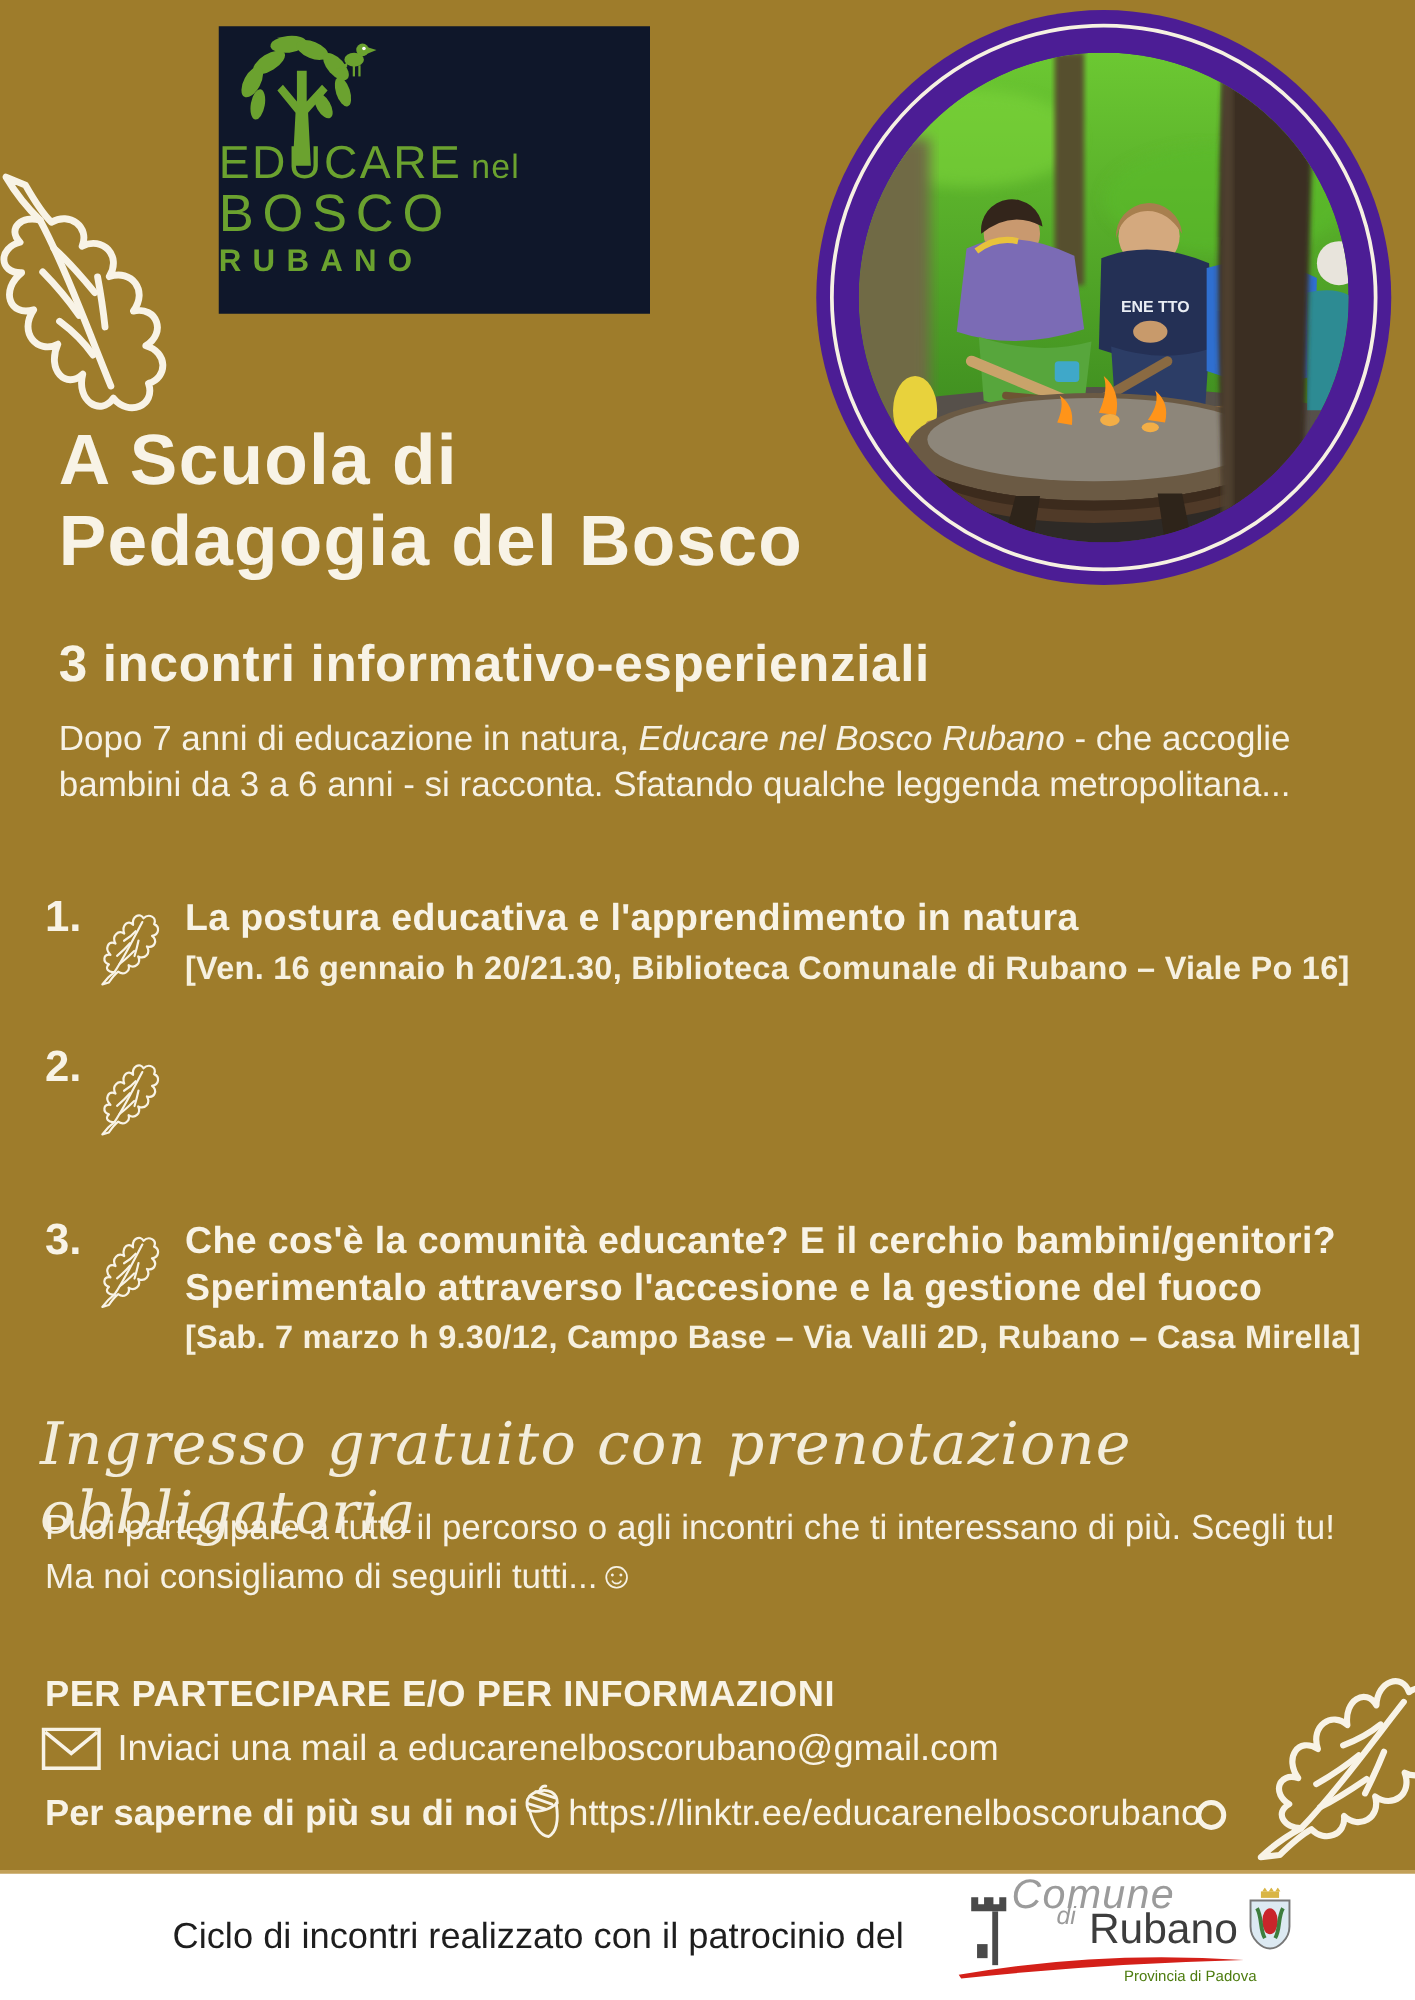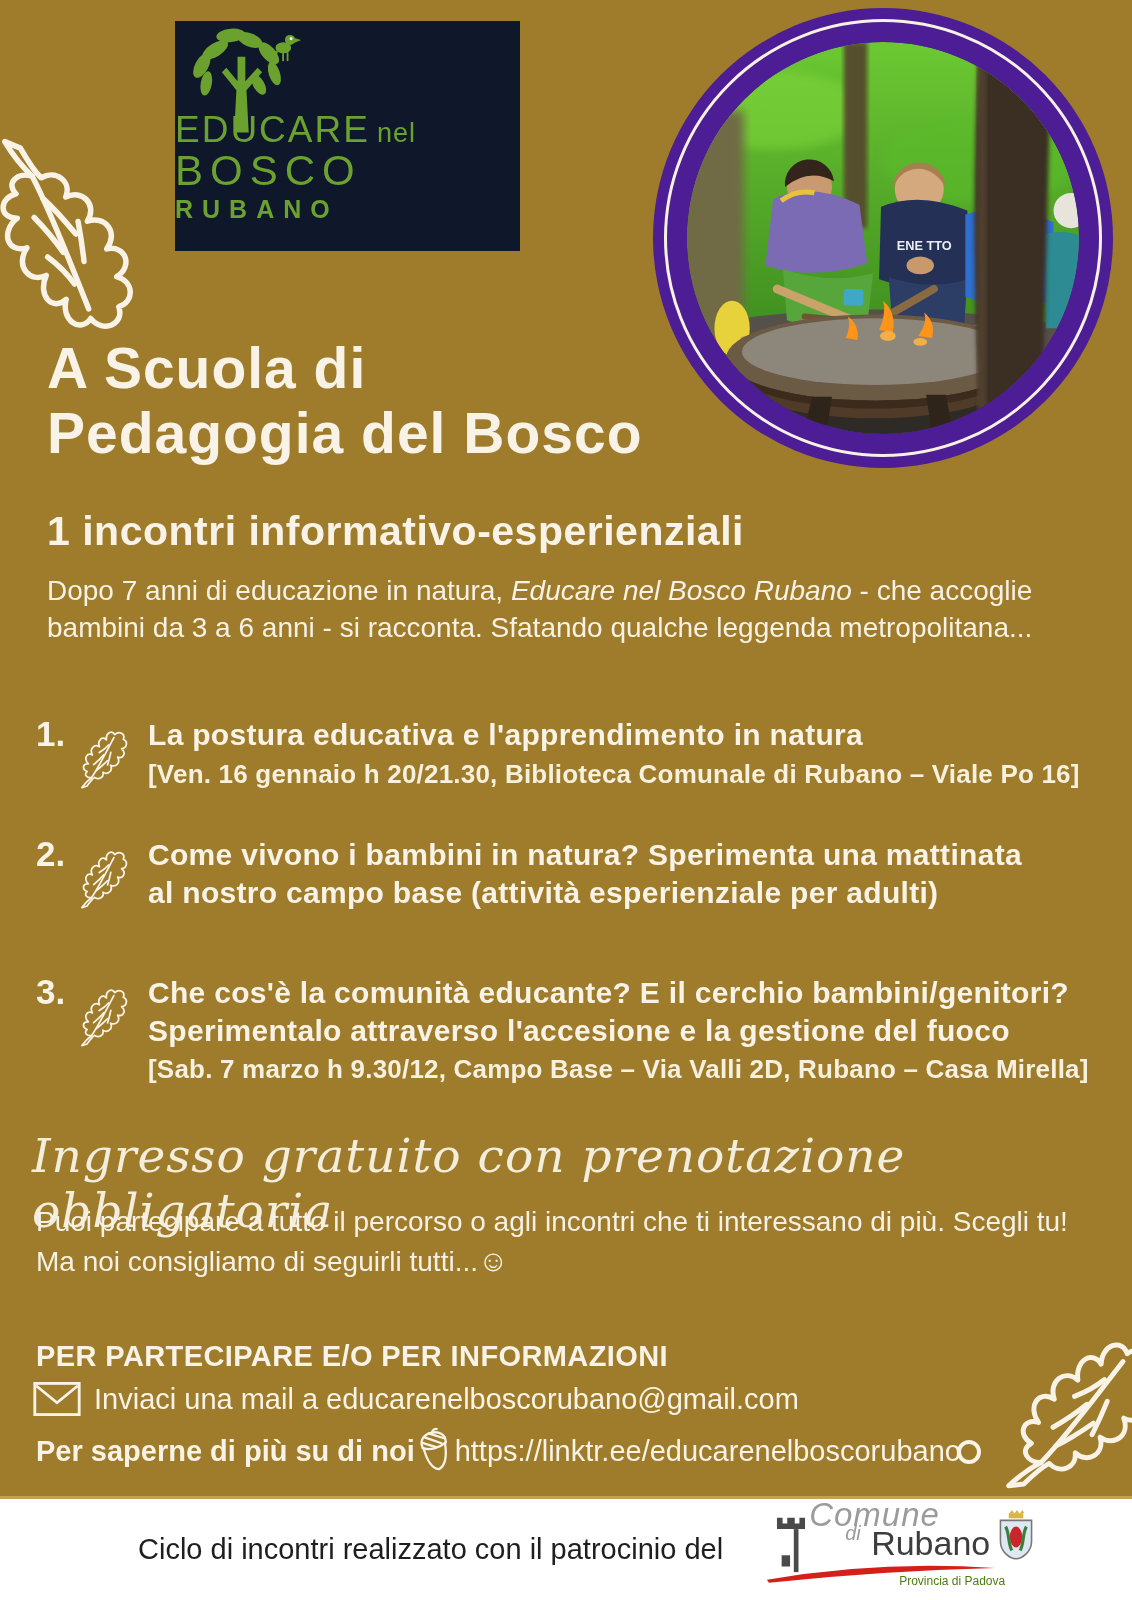--- a/index.html
+++ b/index.html
@@ -197,43 +197,41 @@
         <rect x="296" y="0" width="10" height="400" fill="#574634" opacity="0.7" filter="url(#blur2)"></rect>
       </g>
     </svg>
   </div>
 </div>
 
 <div class="abs title-block">
   <div class="title-line">A Scuola di</div>
   <div class="title-line">Pedagogia del Bosco</div>
 </div>
-<div class="abs subtitle">1 incontri informativo-esperienziali</div>
+<div class="abs subtitle">3 incontri informativo-esperienziali</div>
 
 <div class="abs intro"><span>Dopo 7 anni di educazione in natura, </span><em>Educare nel Bosco Rubano</em><span> - che accoglie bambini da 3 a 6 anni - si racconta. Sfatando qualche leggenda metropolitana...</span></div>
 
 <div class="abs item item1">
   <div class="item-num">1.</div>
   <svg class="item-leaf" viewBox="0 0 100 112">
       <use href="#oakleaf"></use>
     </svg>
   <div class="item-body">
     <div class="item-title">La postura educativa e l'apprendimento in natura</div>
     <div class="item-details">[Ven. 16 gennaio h 20/21.30, Biblioteca Comunale di Rubano – Viale Po 16]</div>
   </div>
 </div>
 
 <div class="abs item item2">
   <div class="item-num">2.</div>
   <svg class="item-leaf" viewBox="0 0 100 112">
       <use href="#oakleaf"></use>
     </svg>
   <div class="item-body">
-    <div class="item-title">Come vivono i bambini in natura? Sperimenta una mattinata
-al nostro campo base (attività esperienziale per adulti)</div>
   </div>
 </div>
 
 <div class="abs item item3">
   <div class="item-num">3.</div>
   <svg class="item-leaf" viewBox="0 0 100 112">
       <use href="#oakleaf"></use>
     </svg>
   <div class="item-body">
     <div class="item-title">Che cos'è la comunità educante? E il cerchio bambini/genitori?

